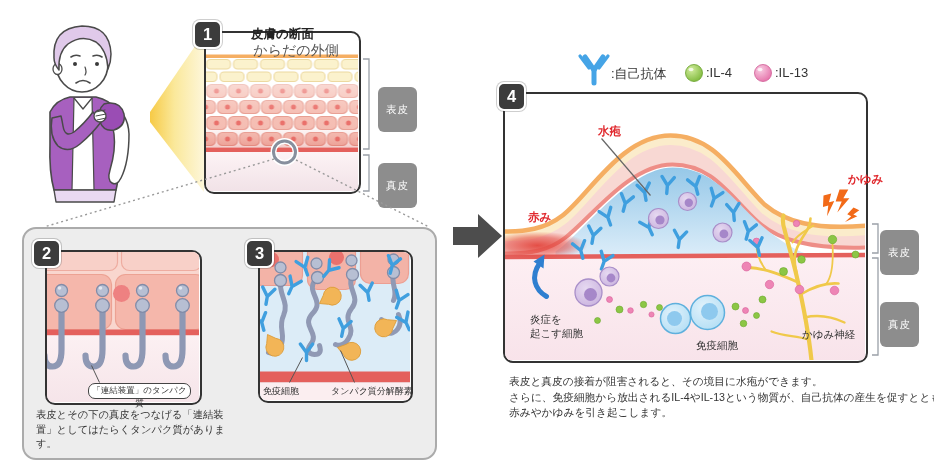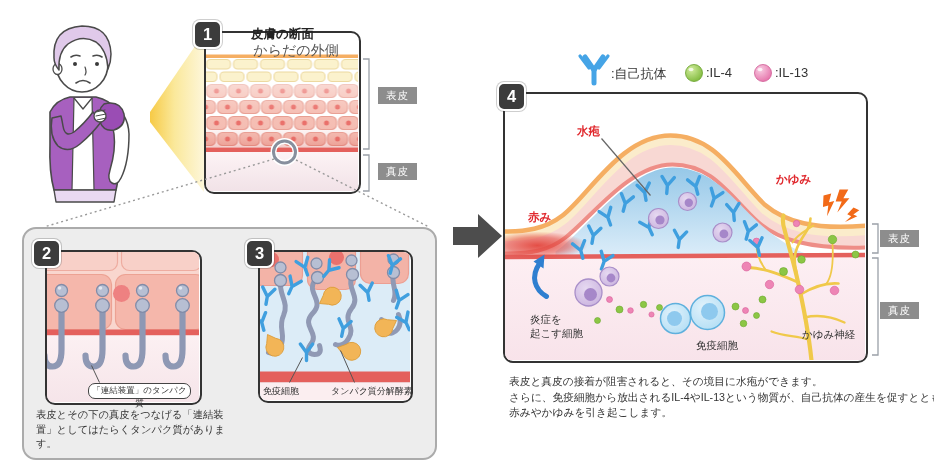--- a/index.html
+++ b/index.html
@@ -6,21 +6,21 @@
   #canvas{position:relative;width:934px;height:471px;background:#fff;overflow:hidden;
           font-family:"Liberation Sans","DejaVu Sans",sans-serif;color:#333;}
   .abs{position:absolute;}
   .panel{position:absolute;background:#fff;border:2.5px solid #333;border-radius:10px;
          overflow:hidden;box-sizing:border-box;z-index:1;}
   .panel > svg{display:block;}
   .badge{position:absolute;width:25px;height:25px;background:#3c3c3c;border:2px solid #fff;
          border-radius:7px;color:#fff;font-size:16.5px;font-weight:bold;display:flex;
          align-items:center;justify-content:center;z-index:5;box-shadow:0 0 0 1px rgba(60,60,60,.25);}
   .pill{position:absolute;background:#8d8d8d;color:#fff;font-size:10.5px;line-height:13px;
-        padding:2px 8px;border-radius:0;z-index:5;letter-spacing:1px;}
+        padding:16px 8px;border-radius:6px;z-index:5;letter-spacing:1px;}
   .red-label{position:absolute;color:#e0282d;font-weight:bold;font-size:11.5px;z-index:5;}
   .small-label{position:absolute;font-size:10.5px;color:#333;z-index:5;line-height:14px;}
   .tiny-label{position:absolute;font-size:9px;color:#333;z-index:5;line-height:11px;}
   .cap{position:absolute;font-size:10.3px;line-height:14.5px;color:#333;z-index:5;}
   .cap4{position:absolute;font-size:10.7px;line-height:15.5px;color:#333;z-index:5;white-space:nowrap;}
   .title{position:absolute;font-size:12.5px;font-weight:bold;color:#222;text-align:center;z-index:5;margin-top:16px;}
   .graybox{position:absolute;background:#ededed;border:2px solid #ababab;border-radius:14px;z-index:0;}
   .labelbox{position:absolute;background:#fff;border:1.3px solid #444;border-radius:7px;
             font-size:8.5px;text-align:center;z-index:5;color:#333;}
   .legend-text{position:absolute;font-size:13px;color:#333;z-index:5;}
@@ -428,23 +428,23 @@
 
       <g fill="#f26a18">
         <path d="M0,0 L8,0 L3.5,8 L9,8 L-2,21 L2,11 L-3.5,11 Z" transform="translate(824,196) rotate(-15)"></path>
         <path d="M0,0 L8,0 L3.5,8 L9,8 L-2,21 L2,11 L-3.5,11 Z" transform="translate(840,190) scale(1.1)"></path>
         <path d="M0,0 L8,0 L3.5,8 L9,8 L-2,21 L2,11 L-3.5,11 Z" transform="translate(854,208) rotate(25) scale(0.8)"></path>
       </g>
     </svg>
   </div>
   <div class="badge" style="left:497px;top:82px">4</div>
 
-  <div class="red-label" style="left:577px;top:124px">水疱</div>
+  <div class="red-label" style="left:598px;top:124px">水疱</div>
   <div class="red-label" style="left:528px;top:210px">赤み</div>
-  <div class="red-label" style="left:776px;top:172px">かゆみ</div>
+  <div class="red-label" style="left:848px;top:172px">かゆみ</div>
 
   <div class="small-label" style="left:530px;top:312px">
     <div>炎症を</div>
     <div>起こす細胞</div>
   </div>
   <div class="small-label" style="left:652px;top:338px;width:86px;text-align:right">免疫細胞</div>
   <div class="small-label" style="left:802px;top:327px">かゆみ神経</div>
 
   <div class="pill" style="left:880px;top:230px">表皮</div>
   <div class="pill" style="left:880px;top:302px">真皮</div>

